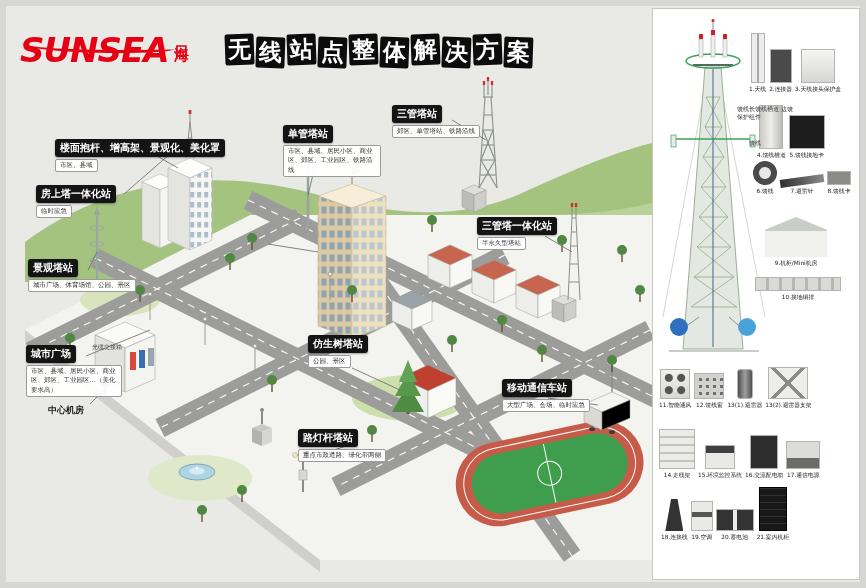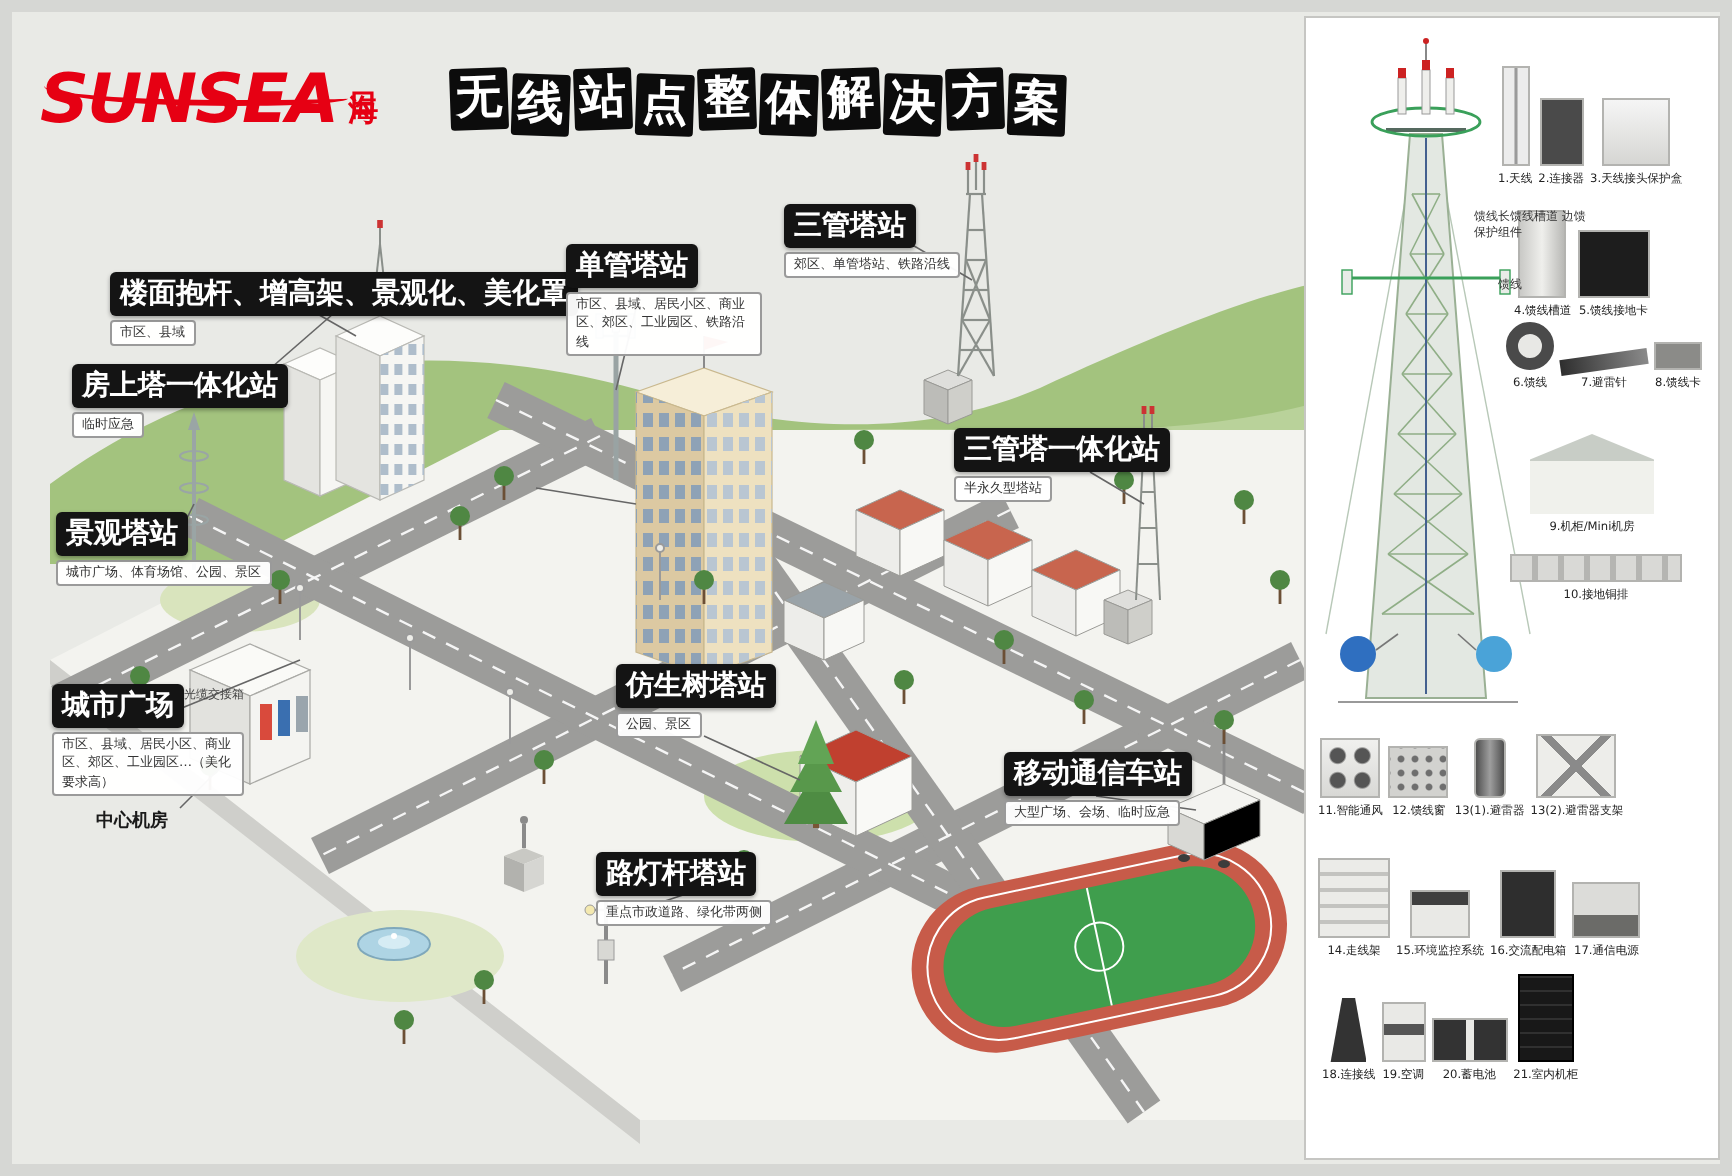--- a/index.html
+++ b/index.html
@@ -12,21 +12,21 @@
   .logo .cjk{writing-mode:vertical-rl;text-orientation:upright;font-size:15px;font-weight:bold;color:#e60013;margin-left:3px;margin-top:2px;letter-spacing:1px;}
   .swoosh{position:absolute;left:22px;top:28px;width:152px;height:22px;border-bottom:3px solid #e60013;
           border-radius:0 0 60% 100%/0 0 6px 16px;z-index:7;}
   
   .title{position:absolute;left:224px;top:34px;z-index:8;white-space:nowrap;}
   .title span{display:inline-block;background:#0c0c0c;color:#fff;font-weight:bold;font-size:23px;line-height:1;
               padding:4px 3px;margin:0 1px;border-radius:2px;transform:rotate(-2deg);}
   .title span:nth-child(even){transform:rotate(2deg) translateY(3px);}
   
   .callout{position:absolute;z-index:6;}
-  .ct{display:inline-block;background:#141414;color:#fff;font-size:14px;font-weight:bold;padding:2px 5px;
+  .ct{display:inline-block;background:#141414;color:#fff;font-size:10px;font-weight:bold;padding:2px 5px;
       border-radius:3px;white-space:nowrap;box-shadow:0 1px 2px rgba(0,0,0,.35);}
   .cd{display:block;margin-top:2px;background:rgba(255,255,255,.96);border:1px solid #9a9a9a;color:#333;
       font-size:6.5px;line-height:1.45;padding:1px 4px;border-radius:2px;white-space:nowrap;width:max-content;}
   .cd.wrap{white-space:normal;}
   .callout.plain .ct{background:transparent;color:#1a1a1a;box-shadow:none;font-size:9px;padding:0;}
   .callout.tiny .ct{background:transparent;color:#444;box-shadow:none;font-size:6px;padding:0;font-weight:normal;}
   .footer{position:absolute;left:18px;top:556px;font-size:9px;color:#222;font-weight:bold;z-index:8;}
   
   .sidebar{position:absolute;left:652px;top:8px;width:208px;height:572px;background:#ffffff;
            border:1px solid #c6c6c3;box-sizing:border-box;z-index:9;}

